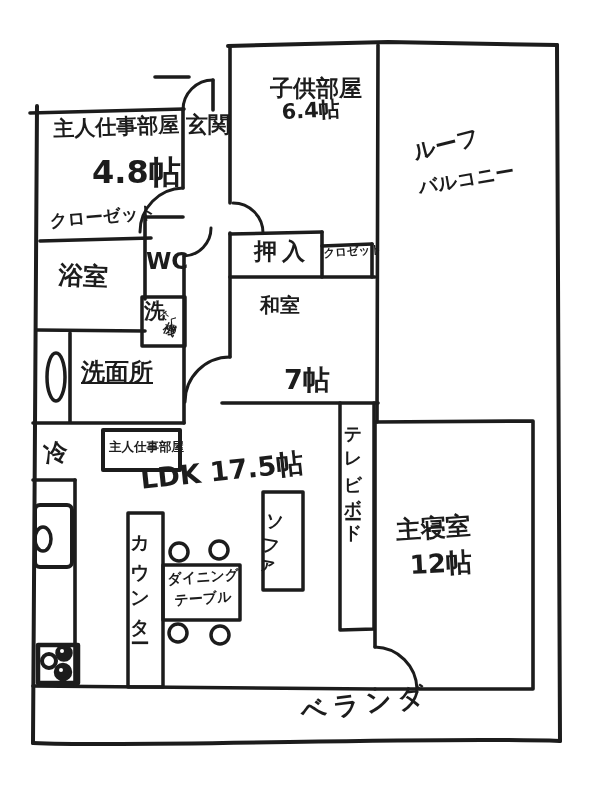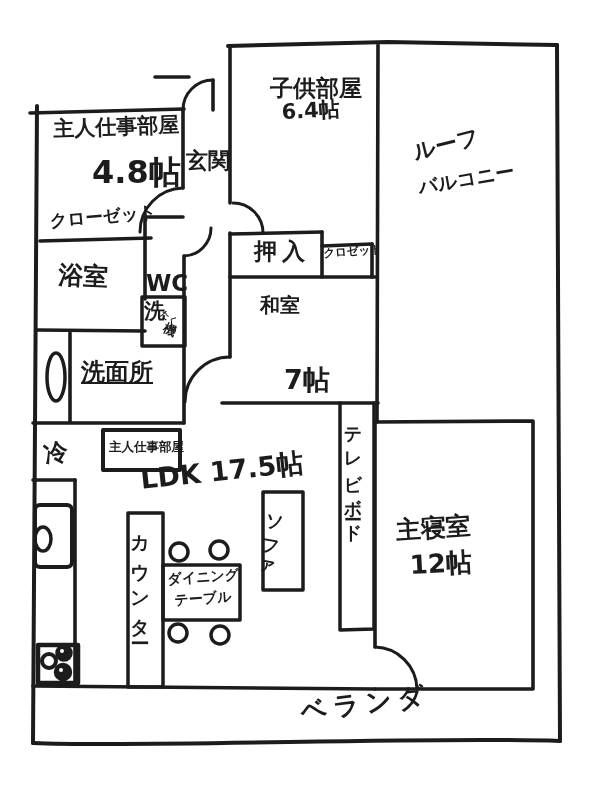--- a/index.html
+++ b/index.html
@@ -81,33 +81,33 @@
       <circle cx="178" cy="633" r="9"></circle>
       <circle cx="220" cy="635" r="9"></circle>
       <rect x="263" y="492" width="40" height="98"></rect>
       <path d="M340,403 L340,630 L374,629 L374,403"></path>
     </g>
   </svg>
 
   <div class="label" style="left:53px;top:119px;font-size:21px;transform:rotate(-2deg);">主人仕事部屋</div>
   <div class="label" style="left:92px;top:156px;font-size:32px;">4.8帖</div>
 
-  <div class="label" style="left:186px;top:114px;font-size:22px;margin-top:36px;">玄関</div>
+  <div class="label" style="left:186px;top:114px;font-size:22px;">玄関</div>
 
   <div class="label" style="left:257px;top:77px;font-size:23px;margin-left:13px;">子供部屋</div>
   <div class="label" style="left:281px;top:102px;font-size:21px;transform:rotate(-3deg);">6.4帖</div>
 
   <div class="label" style="left:411px;top:142px;font-size:22px;transform:rotate(-14deg);">ルーフ</div>
   <div class="label" style="left:417px;top:178px;font-size:19px;transform:rotate(-10deg);">バルコニー</div>
 
   <div class="label" style="left:49px;top:213px;font-size:17.5px;transform:rotate(-5deg);">クローゼット</div>
 
   <div class="label" style="left:59px;top:262px;font-size:25px;transform:rotate(3deg);">浴室</div>
 
-  <div class="label" style="left:146px;top:250px;font-size:23px;margin-top:22px;">WC</div>
+  <div class="label" style="left:146px;top:250px;font-size:23px;">WC</div>
 
   <div class="label" style="left:144px;top:301px;font-size:21px;">洗</div>
   <div class="label" style="left:164px;top:309px;font-size:9px;transform:rotate(35deg);">たく</div>
   <div class="label" style="left:167px;top:321px;font-size:13px;transform:rotate(25deg);">機</div>
 
   <div class="label" style="left:254px;top:240px;font-size:23px;letter-spacing:5px;">押入</div>
 
   <div class="label" style="left:323px;top:248px;font-size:11.5px;transform:rotate(-4deg);">クロゼット</div>
 
   <div class="label" style="left:260px;top:295px;font-size:20px;">和室</div>

